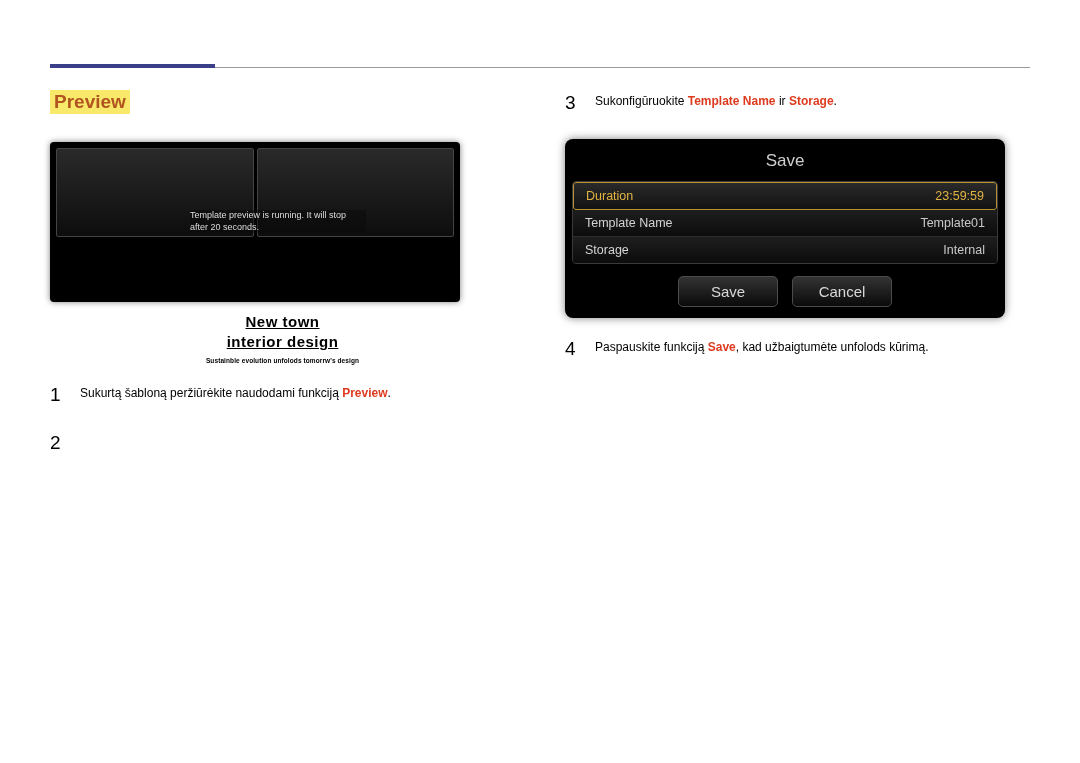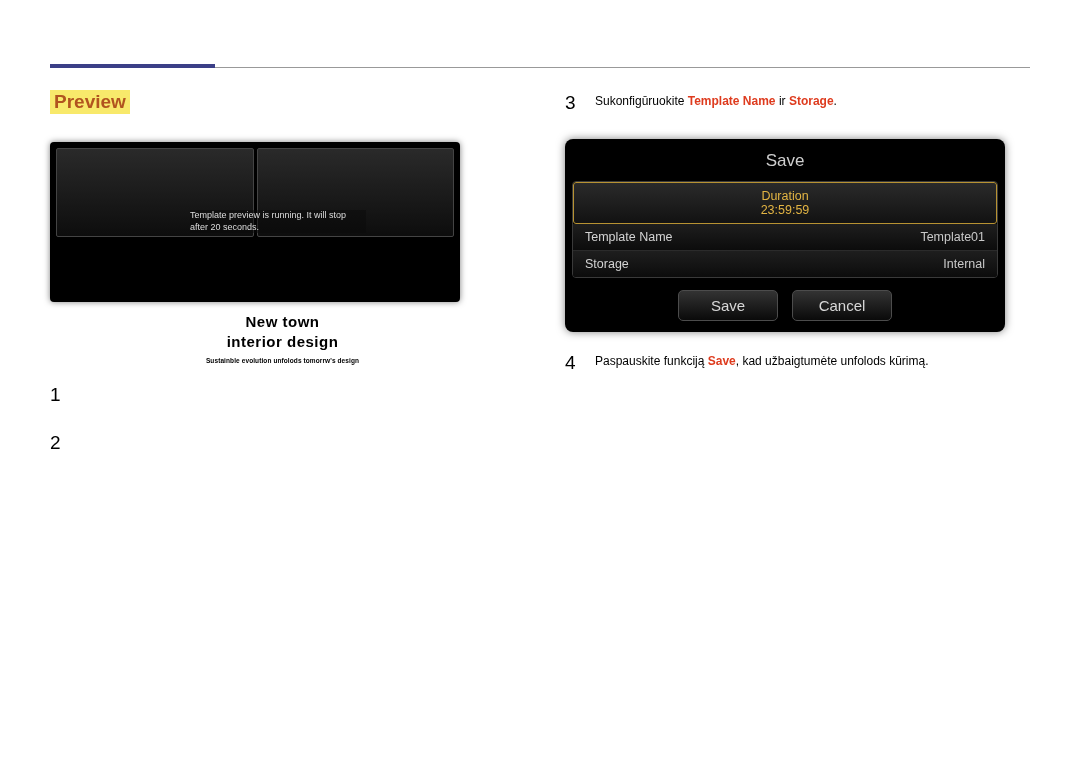--- a/index.html
+++ b/index.html
@@ -75,20 +75,21 @@
   }
   .caption {
     text-align: center;
     margin-top: 10px;
   }
   .caption .line1, .caption .line2 {
     font-weight: 700;
     font-size: 15px;
     line-height: 1.35;
     letter-spacing: 0.5px;
+    text-decoration: underline;
   }
   .caption .sub {
     font-size: 6.5px;
     font-weight: 700;
     letter-spacing: 0.1px;
     margin-top: 4px;
   }
   ol.steps {
     list-style: none;
     margin-top: 18px;
@@ -139,21 +140,20 @@
     padding: 6px 12px;
     font-size: 12.5px;
     border-bottom: 1px solid #2b2b2b;
     background: linear-gradient(#1e1e1e,#0c0c0c);
   }
   .dlg-row:last-child { border-bottom: none; }
   .dlg-row.selected {
     background: linear-gradient(#2a2a2a,#121212);
     border: 1px solid #b79232;
     border-radius: 3px;
-    flex-direction: column;
   }
   .dlg-row.selected .label,
   .dlg-row.selected .value { color: #e2b443; }
   .dlg-row .label { color: #d4d4d4; }
   .dlg-row .value { color: #c9c9c9; }
 
   .dlg-buttons {
     display: flex;
     justify-content: center;
     gap: 14px;
@@ -212,20 +212,23 @@
 
     <div class="caption">
       <div class="line1">New town</div>
       <div class="line2">interior design</div>
       <div class="sub">Sustainble evolution unfolods tomorrw's design</div>
     </div>
 
     <ol class="steps">
       <li>
         <div class="num">1</div>
+        <div class="body">
+          <span>Sukurtą šabloną peržiūrėkite naudodami funkciją </span><span class="em">Preview</span><span>.</span>
+        </div>
       </li>
       <li>
         <div class="num">2</div>
       </li>
     </ol>
   </div>
 
   <div class="col">
     <ol class="steps-right">
       <li>

